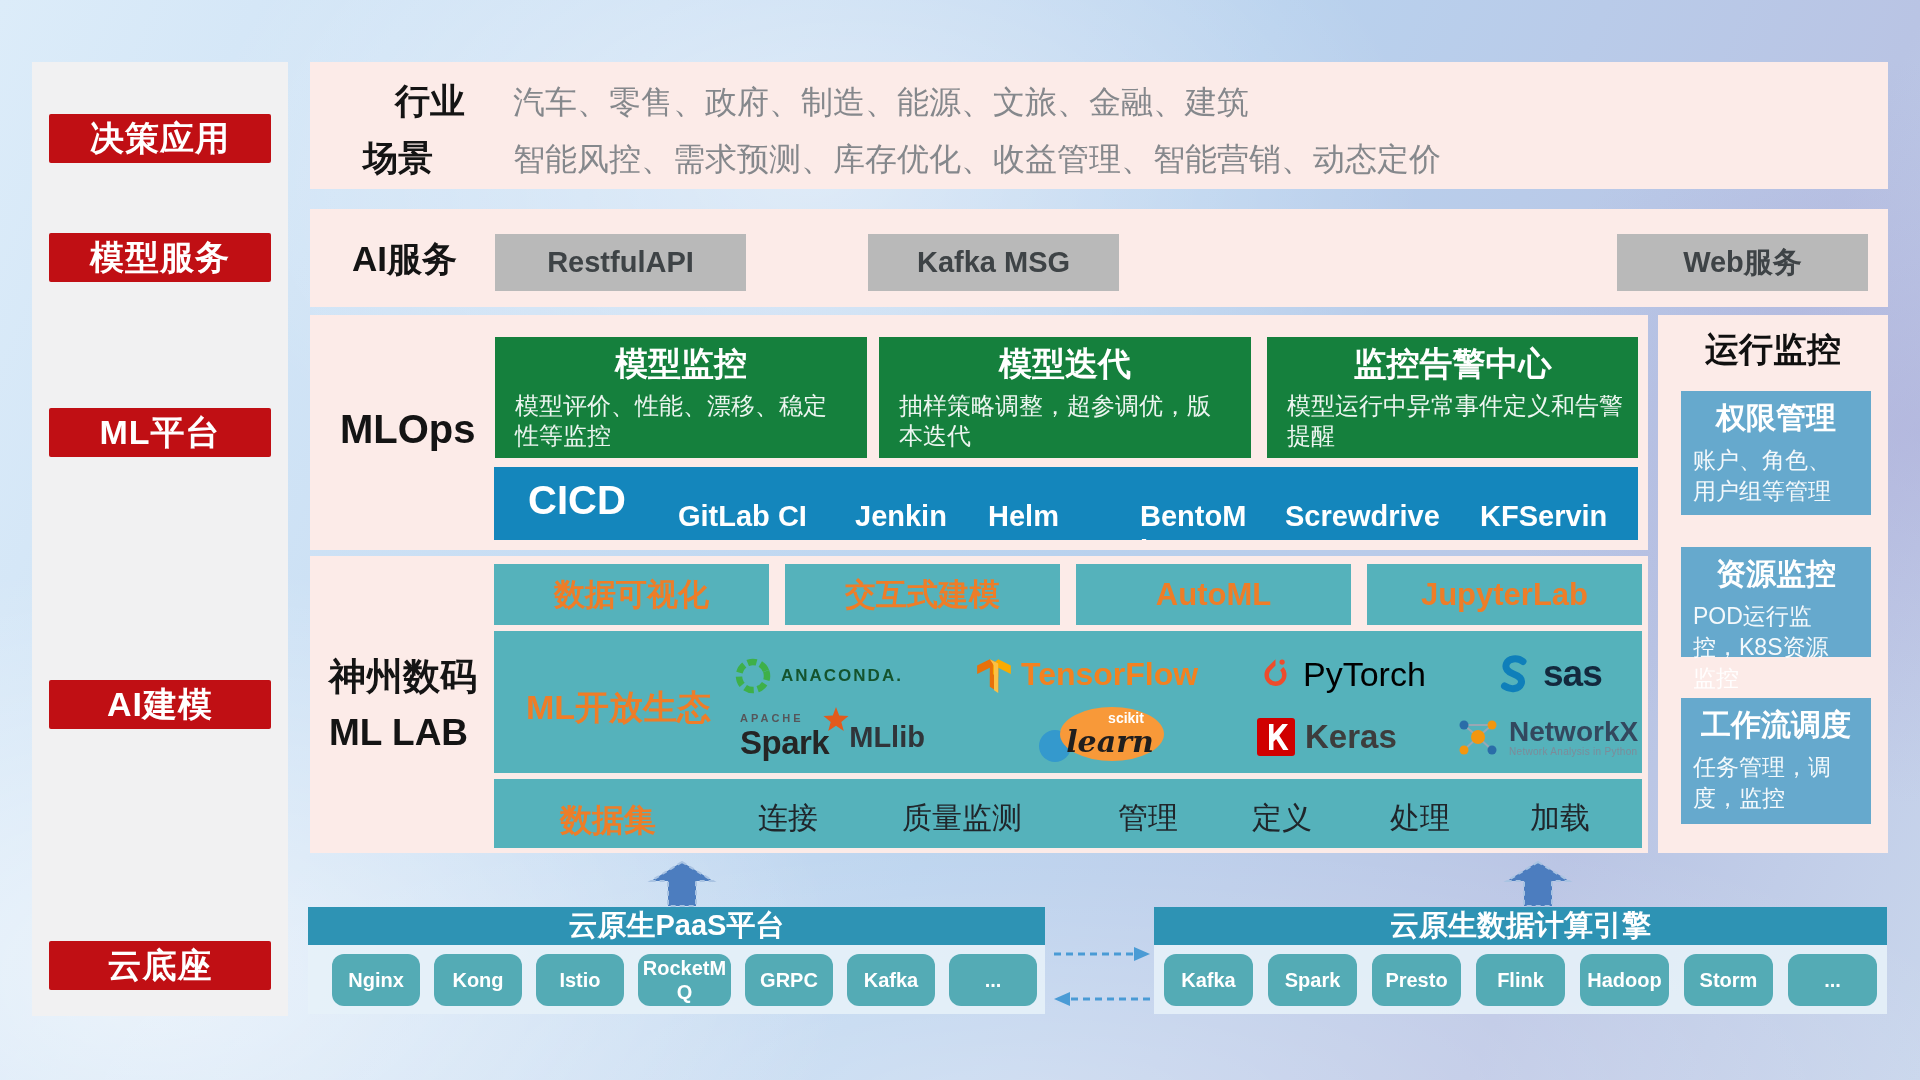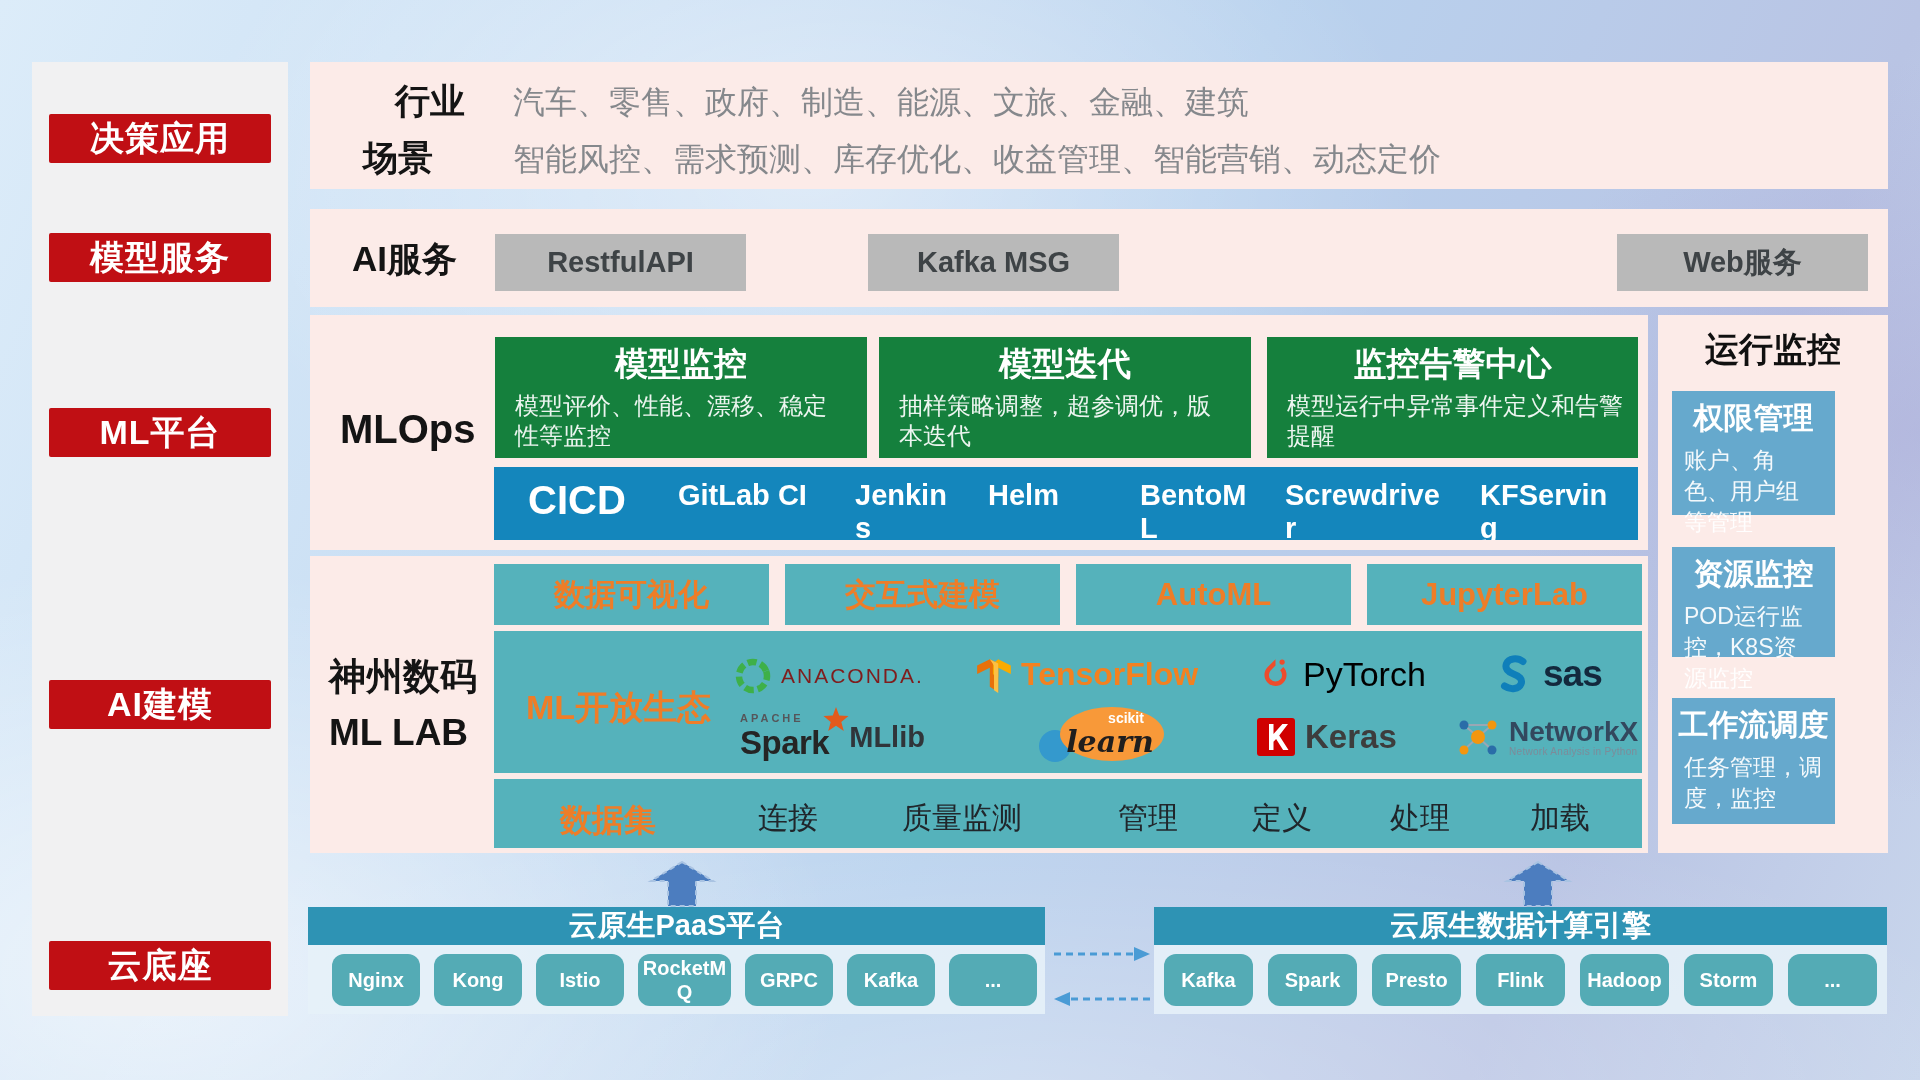--- a/index.html
+++ b/index.html
@@ -48,40 +48,40 @@
   }
 
   
   .r3-label { left:30px; top:92px; font-size:40px; }
   .mlcard { position:absolute; top:22px; height:121px; background:#15803d; color:#fff; }
   .mlcard .t { text-align:center; font-weight:700; font-size:33px; padding-top:5px; }
   .mlcard .d { font-size:24px; line-height:30px; color:rgba(255,255,255,.92); padding:4px 22px 0 20px; }
   .mlcard3 .d { padding-right:10px; }
   .cicd-bar { position:absolute; left:184px; top:152px; width:1144px; height:73px; background:#1486bc; overflow:hidden; color:#fff; }
   .cicd-title { position:absolute; left:34px; top:11px; font-weight:700; font-size:40px; }
-  .cicd-item { position:absolute; top:12px; font-weight:700; font-size:29px; line-height:33px; word-break:break-all; }
+  .cicd-item { position:absolute; top:33px; font-weight:700; font-size:29px; line-height:33px; word-break:break-all; }
 
   
   .r4-label { left:19px; top:93px; font-size:37px; line-height:56px; }
   .lab-tool {
     position:absolute; top:8px; width:275px; height:61px; background:#55b2bb;
     color:#ee7d28; font-weight:700; font-size:31px;
     display:flex; align-items:center; justify-content:center;
   }
   .eco-box { position:absolute; left:184px; top:75px; width:1148px; height:142px; background:#55b2bb; }
   .eco-label { position:absolute; left:32px; top:54px; color:#ee7d28; font-weight:700; font-size:34px; }
   .logo { position:absolute; display:flex; align-items:center; }
   .ds-box { position:absolute; left:184px; top:223px; width:1148px; height:69px; background:#55b2bb; }
   .ds-label { position:absolute; left:66px; top:20px; color:#ee7d28; font-weight:700; font-size:32px; }
   .ds-op { position:absolute; top:19px; color:#20262b; font-weight:500; font-size:30px; transform:translateX(-50%); white-space:nowrap; }
 
   
   .monitor { left:1658px; top:315px; width:230px; height:538px; background:#fcebe8; }
   .monitor-title { position:absolute; left:0; top:12px; width:100%; text-align:center; color:#101010; font-weight:700; font-size:34px; }
-  .mon-card { position:absolute; left:14px; width:163px; background:#66a9cd; color:#fff; }
+  .mon-card { position:absolute; left:23px; width:190px; background:#66a9cd; color:#fff; }
   .mon-card .t { text-align:center; font-weight:700; font-size:30px; padding-top:7px; }
   .mon-card .d { font-size:23px; line-height:31px; color:rgba(255,255,255,.93); padding:6px 20px 0 12px; }
   .mon-card3 .d { padding-right:2px; }
 
   
   .found-bar { position:absolute; }
   .bar-head { position:absolute; left:0; top:0; width:100%; height:38px; background:#2e93b4; color:#fff; font-weight:700; font-size:29px; display:flex; align-items:center; justify-content:center; }
   .bar-body { position:absolute; left:0; top:38px; width:100%; height:69px; background:rgba(230,241,248,.90); display:flex; align-items:center; gap:14px; }
   .chip {
     background:#54abb5; border-radius:12px; width:88px; height:52px; color:#fff; font-weight:700; font-size:20px;
@@ -92,21 +92,21 @@
   .paas-bar .bar-body { padding-left:24px; }
   .engine-bar { left:1154px; top:907px; width:733px; height:107px; }
   .engine-bar .bar-body { padding-left:10px; gap:15px; }
   .chip-rocketmq { width:93px; padding:0 1px; }
 
   
   .up-arrow { position:absolute; width:78px; height:46px; }
   .dash-arrows { position:absolute; left:1046px; top:940px; width:110px; height:70px; }
 
   
-  .lg-anaconda { color:#7f1d1d; font-weight:400; font-size:21px; letter-spacing:2px; }
+  .lg-anaconda { color:#14532d; font-weight:700; font-size:17px; letter-spacing:2px; }
   .lg-tf { color:#f38120; font-weight:700; font-size:32px; }
   .lg-pytorch { color:#000000; font-weight:500; font-size:34px; }
   .lg-sas { color:#13293d; font-weight:800; font-size:37px; letter-spacing:-1px; }
   .lg-apache { color:#55565a; font-weight:700; font-size:11px; letter-spacing:3px; }
   .lg-spark { color:#252525; font-weight:800; font-size:33px; letter-spacing:-0.5px; }
   .lg-mllib { color:#30353a; font-weight:600; font-size:29px; margin-left:20px; font-style:normal; }
   .lg-keras { color:#3d3d3d; font-weight:600; font-size:33px; }
   .lg-nx { color:#33485e; font-weight:600; font-size:28px; line-height:28px; }
   .lg-nx-sub { color:#7d8b99; font-weight:400; font-size:10px; letter-spacing:.3px; white-space:nowrap; }
   .icon-gap { margin-right:9px; display:flex; align-items:center; }

